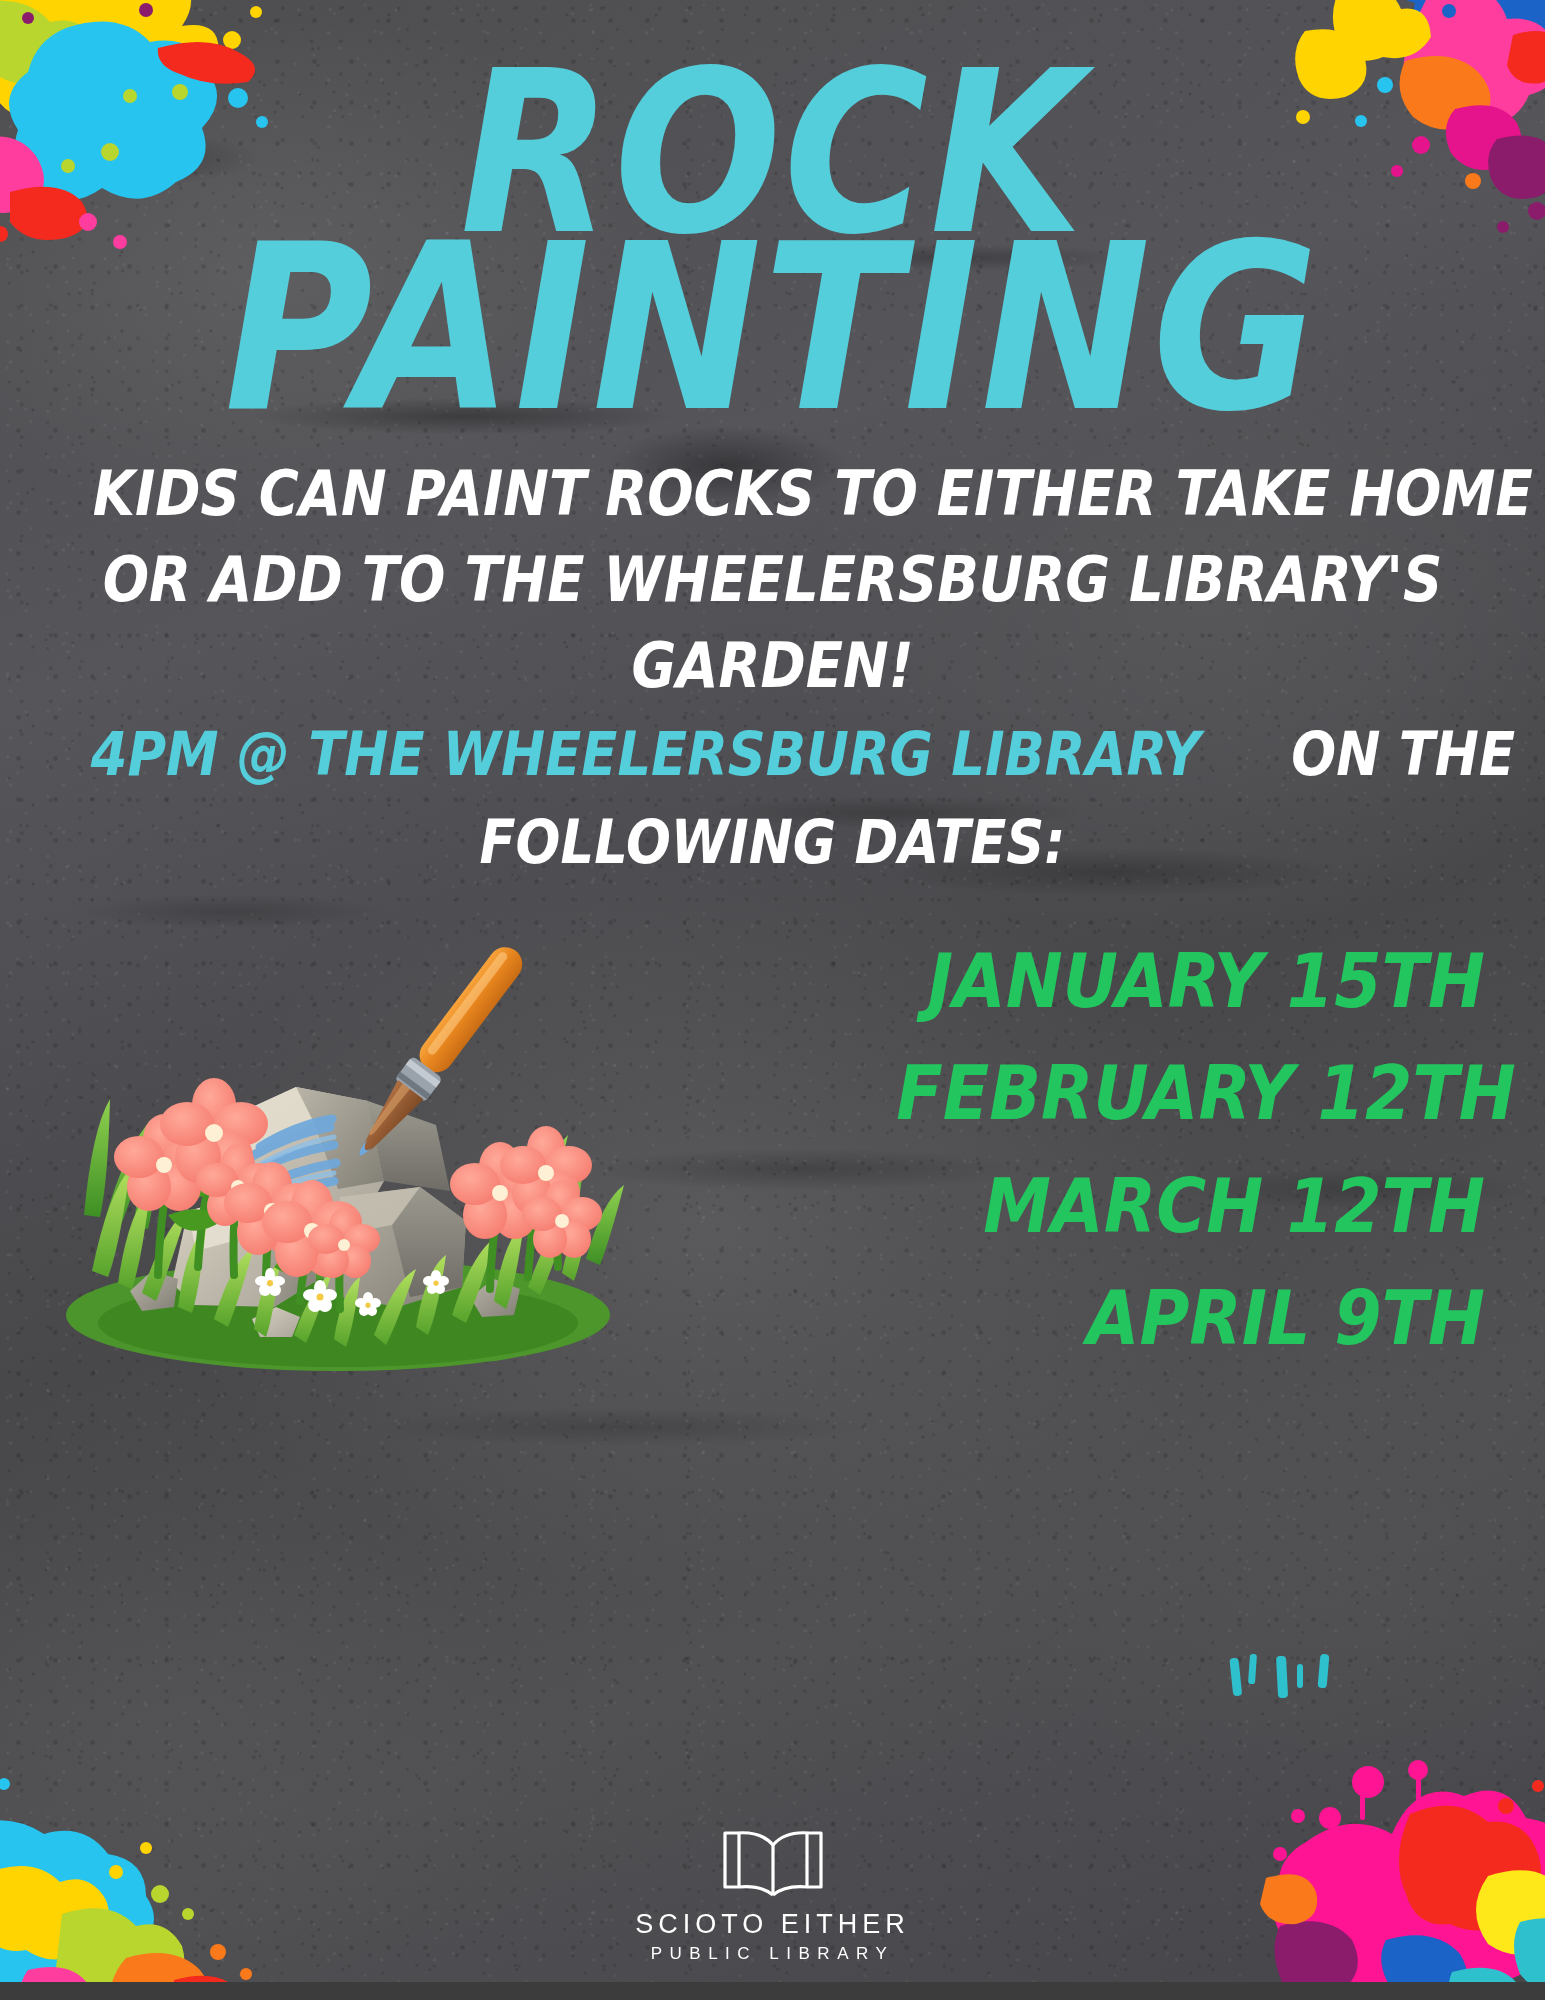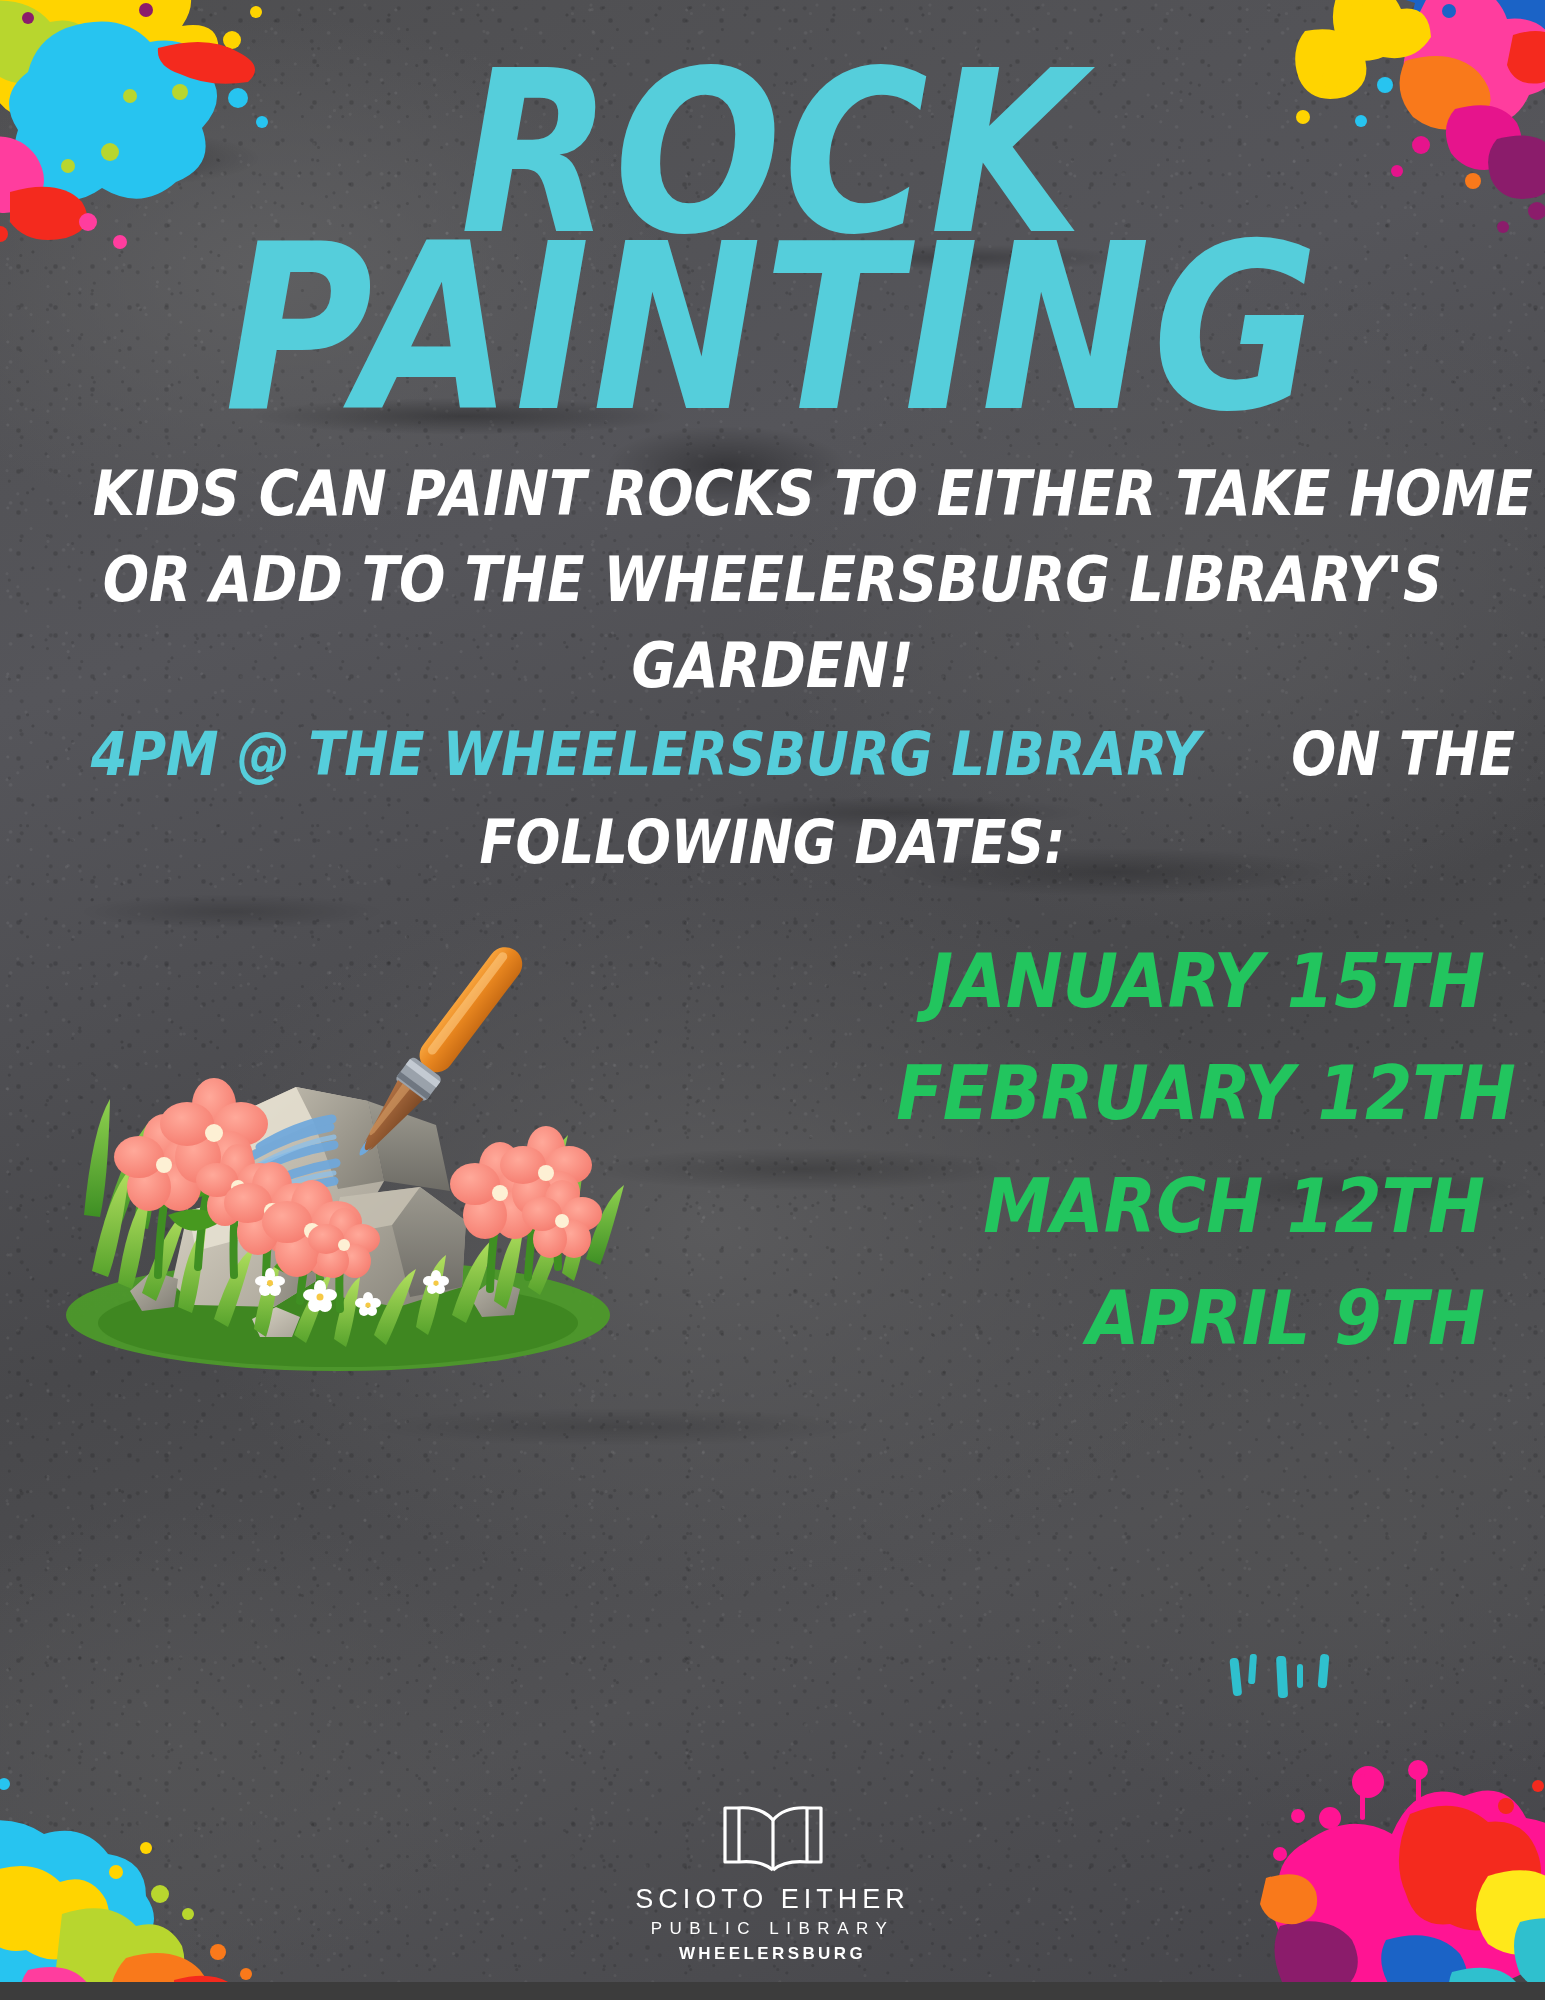--- a/index.html
+++ b/index.html
@@ -535,16 +535,15 @@
       <g fill="none" stroke="#ffffff" stroke-width="3.2" stroke-linejoin="round">
         <path d="M52 18 Q40 4 16 6 L4 6 L4 60 L18 60 Q40 58 52 68"></path>
         <path d="M52 18 Q64 4 88 6 L100 6 L100 60 L86 60 Q64 58 52 68"></path>
         <path d="M52 18 L52 68"></path>
         <path d="M18 6 L18 60"></path>
         <path d="M86 6 L86 60"></path>
       </g>
     </svg>
     <div class="logo-name">SCIOTO EITHER</div>
     <div class="logo-sub">PUBLIC LIBRARY</div>
-    <div class="logo-branch">WHEELERSBURG</div>
   </div>
 
 </div>
 
 </body></html>

